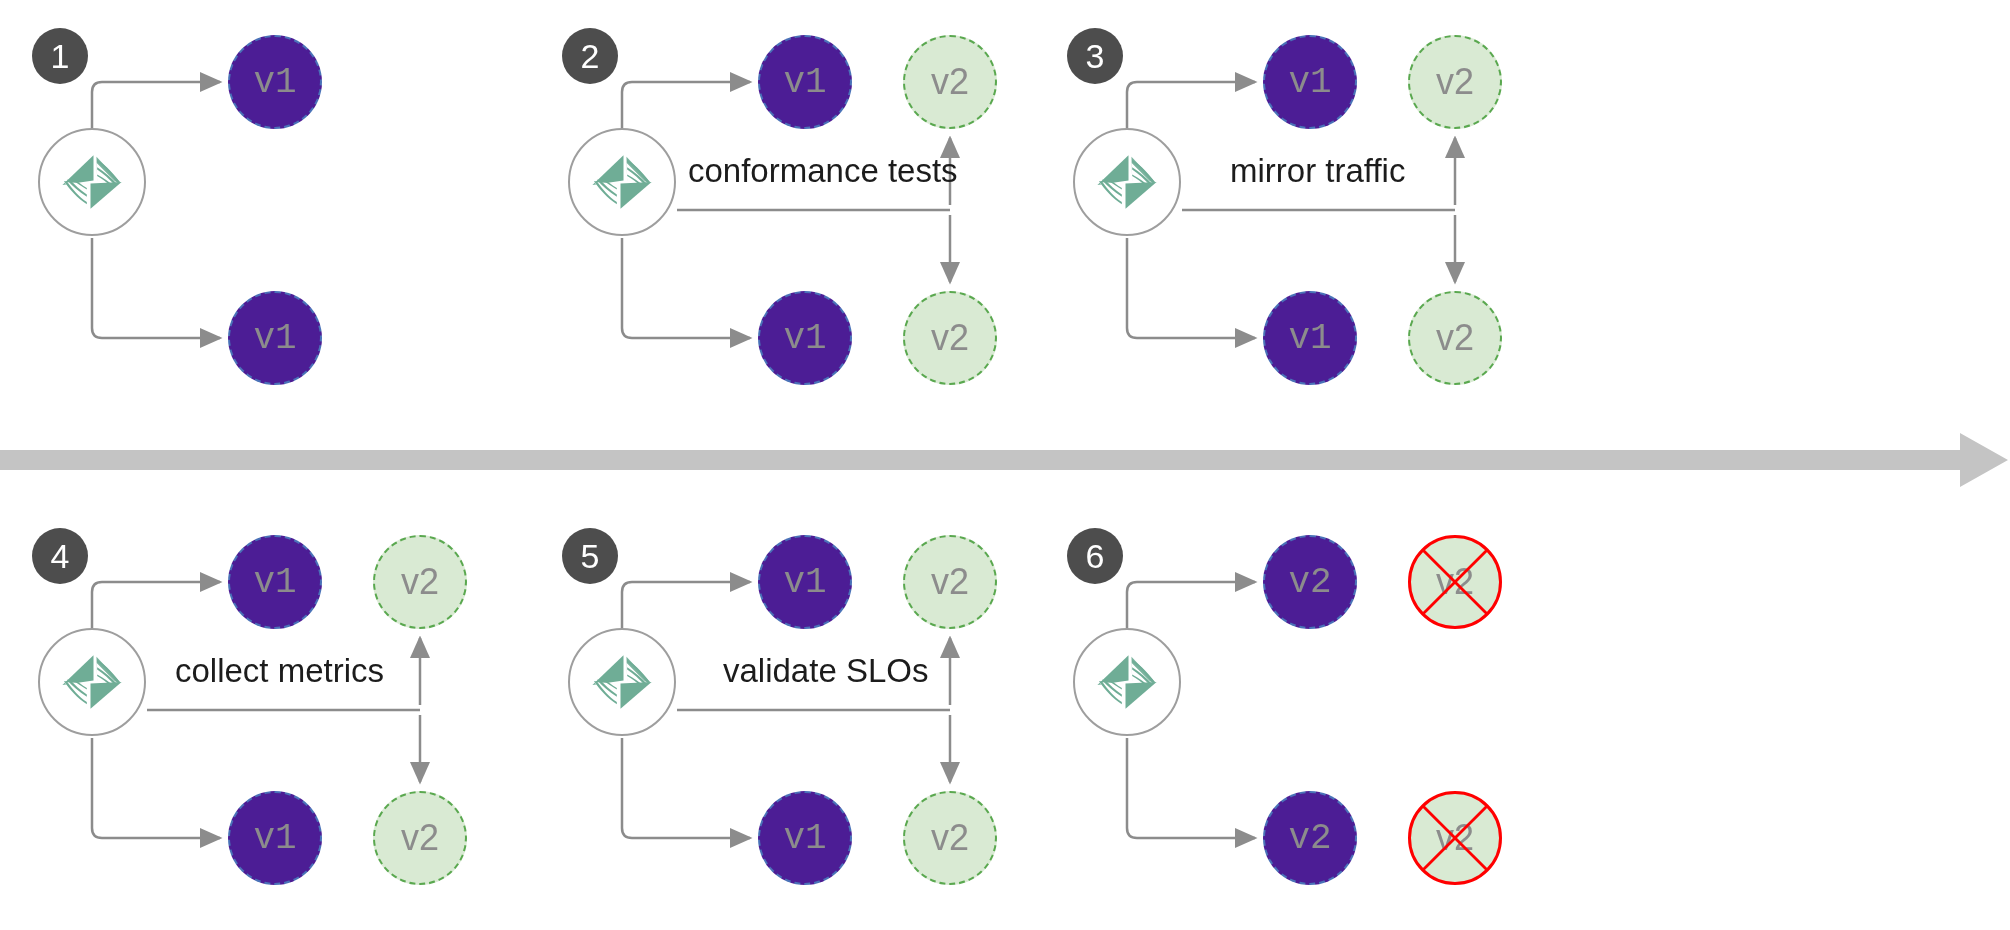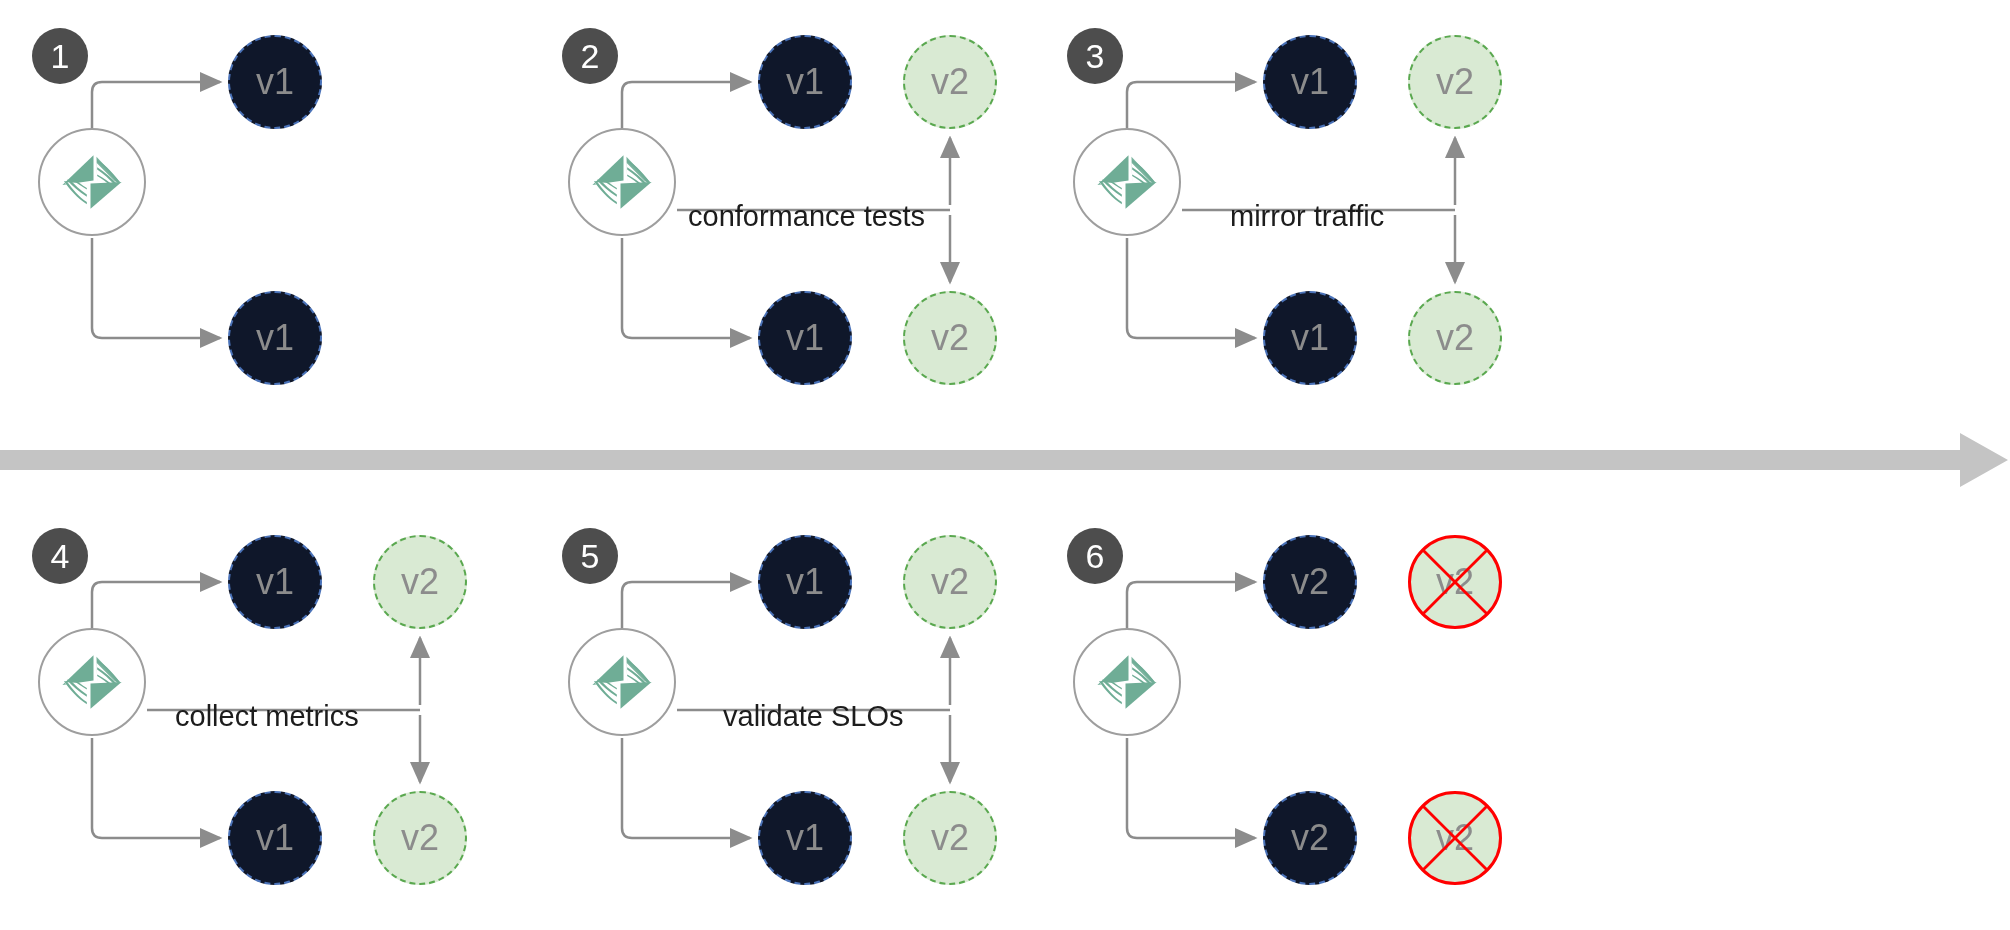--- a/index.html
+++ b/index.html
@@ -58,22 +58,23 @@
     box-sizing: border-box;
     display: flex;
     align-items: center;
     justify-content: center;
     font-size: 36px;
     color: #8c8c8c;
     font-family: "Liberation Sans", sans-serif;
     z-index: 4;
   }
   .node.blue {
-    background: #0f172a;
+    background: #4c1d95;
     border: 2px dashed #4a72b8;
+    font-family: Liberation Mono, monospace;
   }
   .node.green {
     background: #d9ead3;
     border: 2px dashed #5aa84f;
   }
   .node.retired {
     border: 3px solid #ff0000;
     border-style: solid;
   }
   .node .cross {
@@ -87,26 +88,25 @@
     position: absolute;
     left: 0;
     top: 0;
     width: 520px;
     height: 400px;
     overflow: visible;
     z-index: 2;
   }
   .edge-label {
     position: absolute;
-    font-size: 29px;
+    font-size: 33px;
     color: #1c1c1c;
     white-space: nowrap;
     z-index: 3;
     font-family: "Liberation Sans", sans-serif;
-    margin-top: 48px;
   }
   #timeline {
     position: absolute;
     left: 0;
     top: 425px;
     width: 2010px;
     height: 70px;
     z-index: 1;
   }
 </style>

